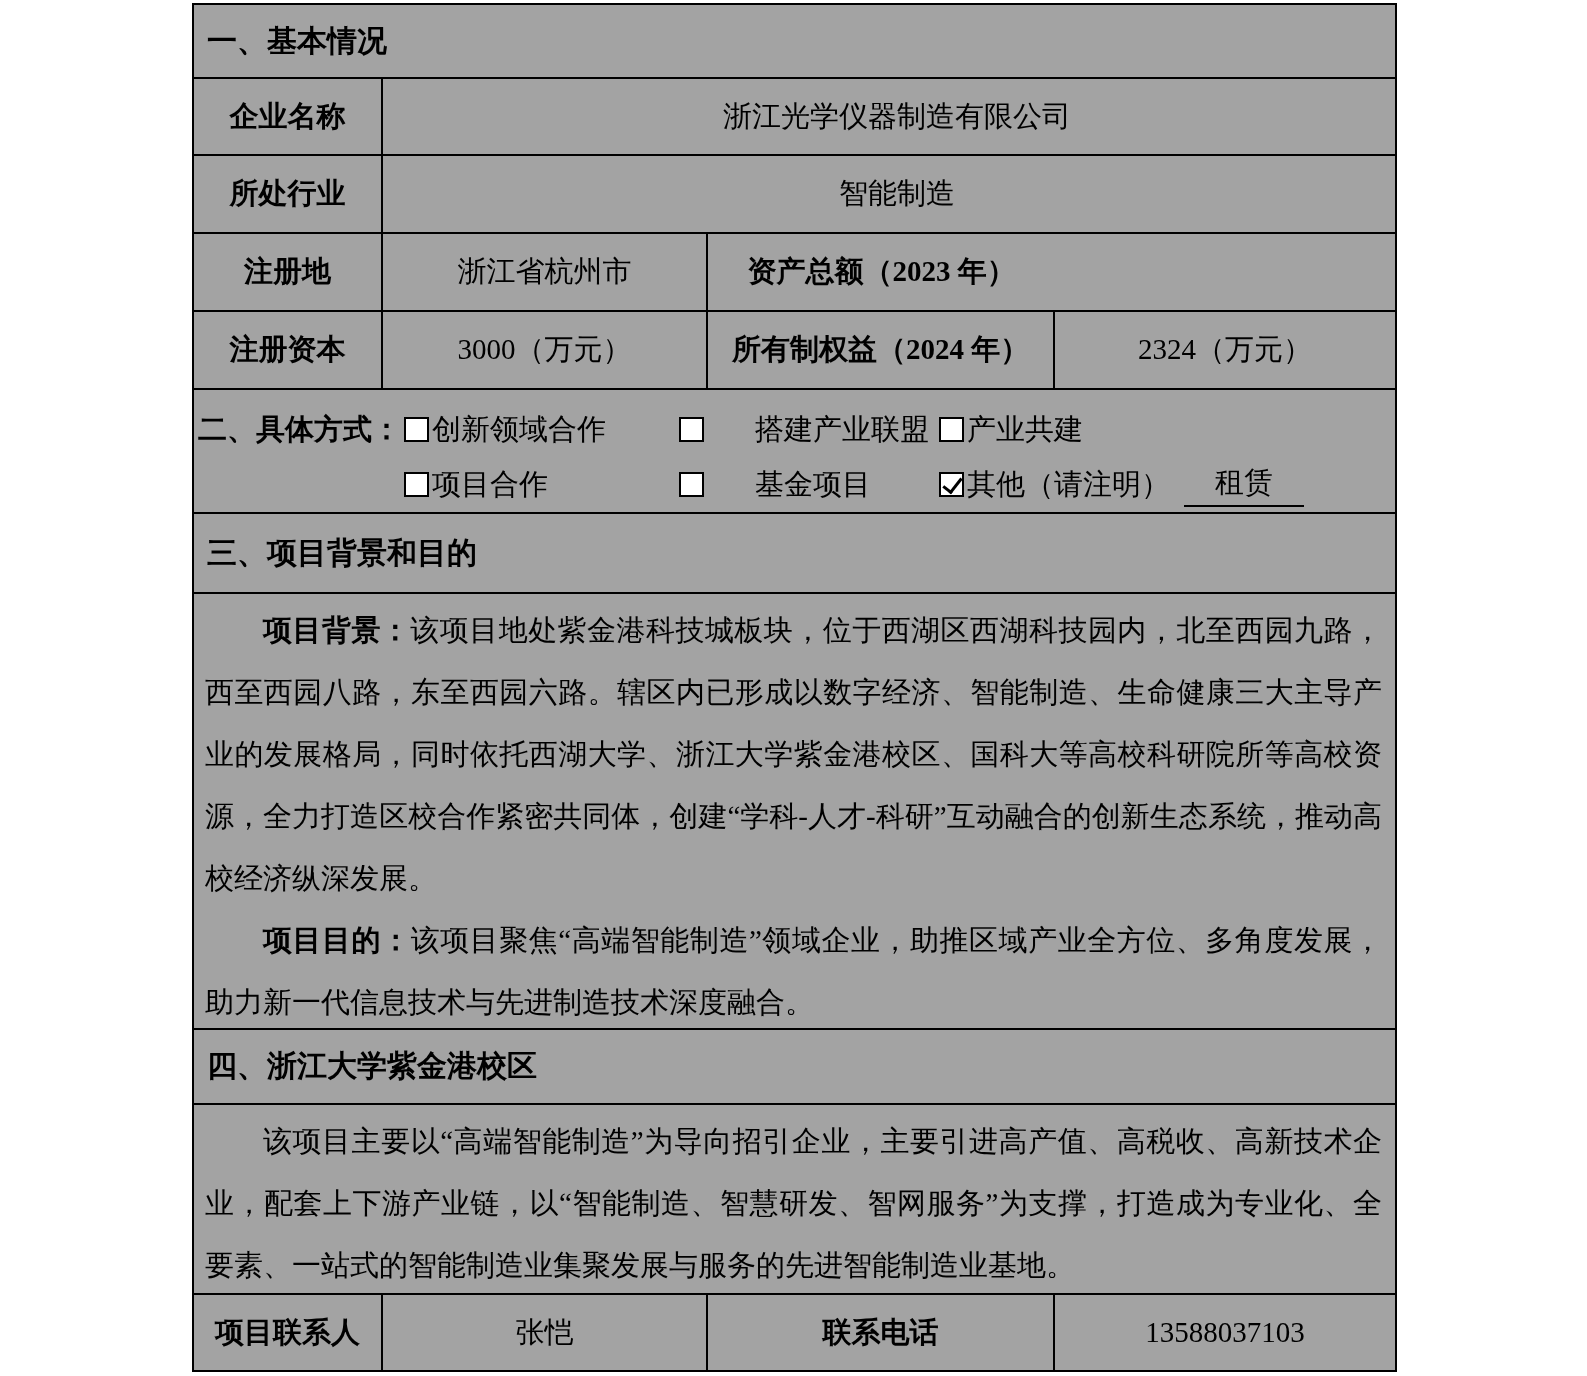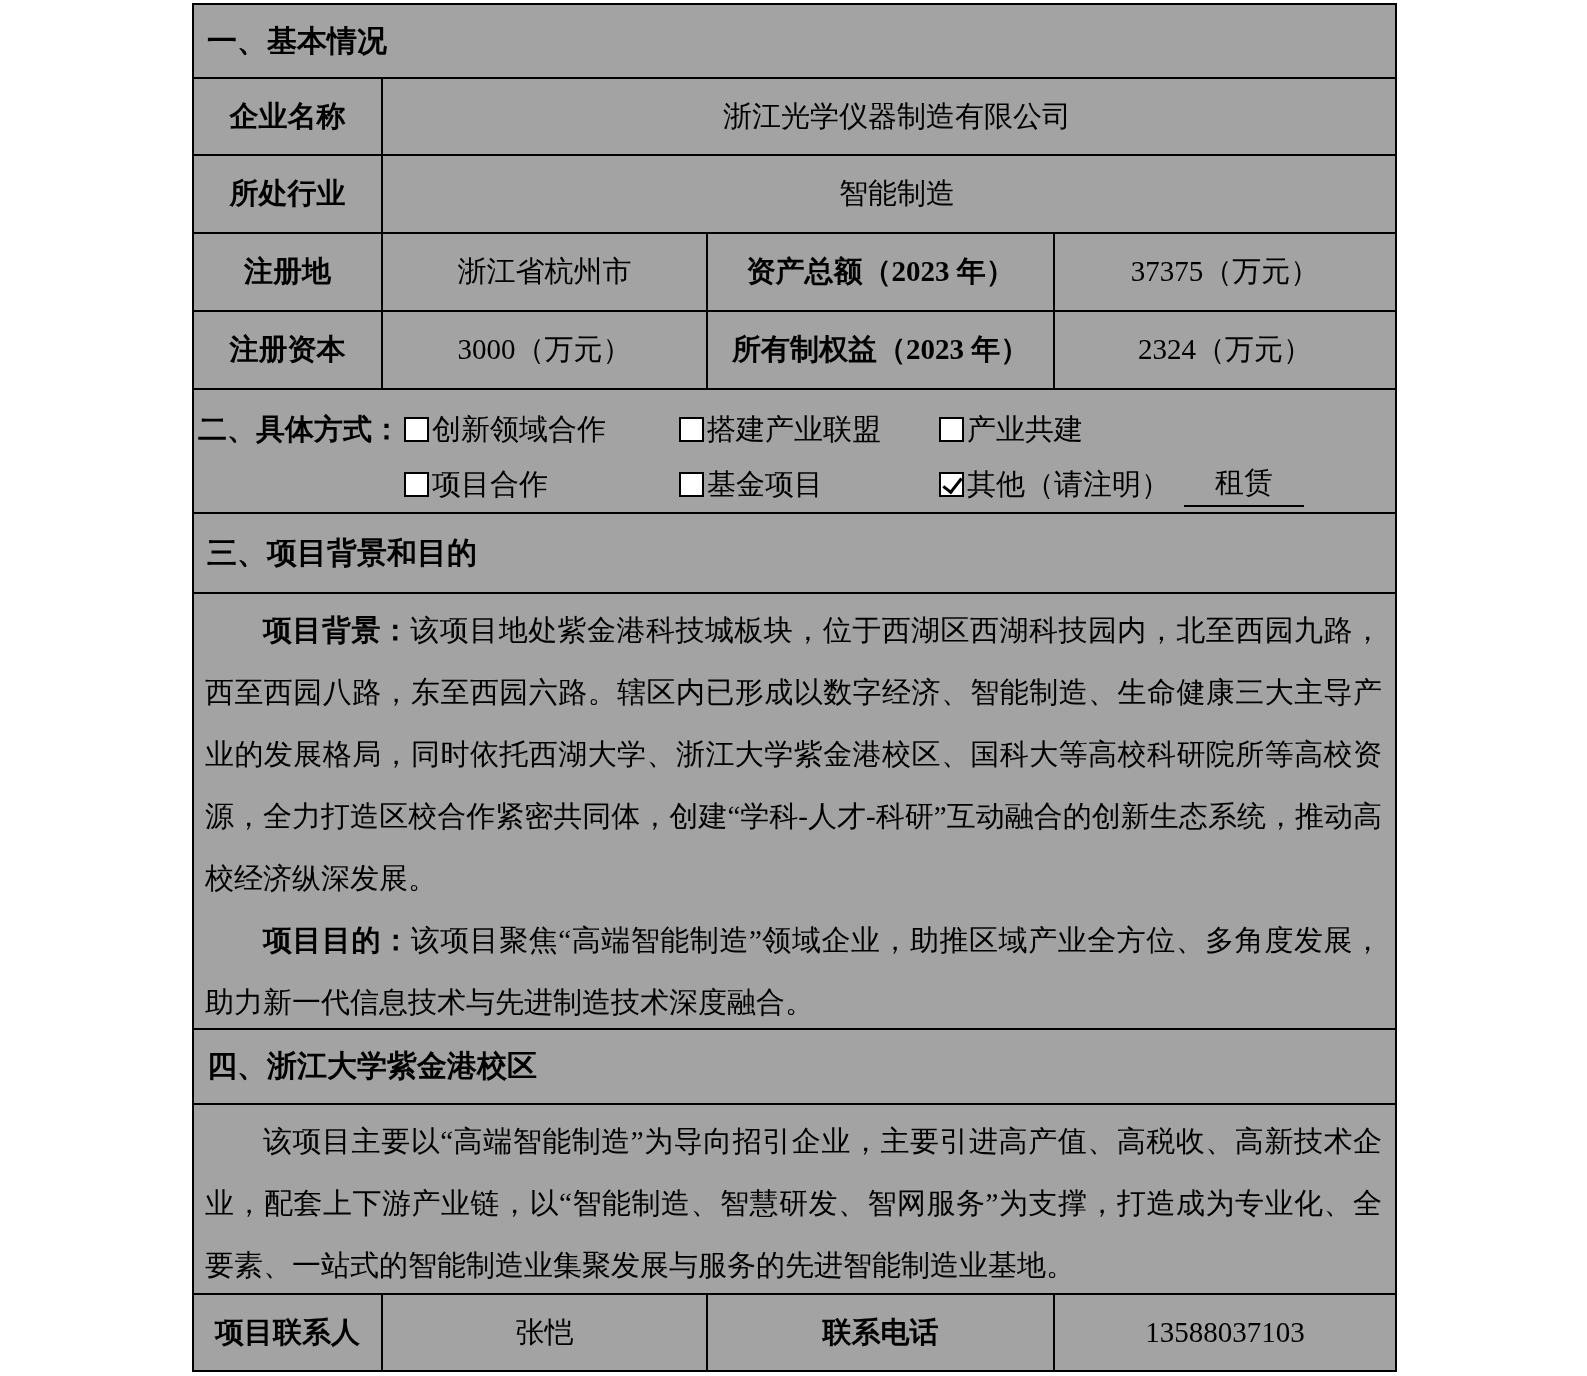--- a/index.html
+++ b/index.html
@@ -33,21 +33,21 @@
     font-family:"Liberation Serif","DejaVu Serif",serif;
   }
   .fvalue{font-size:29px;font-family:"Liberation Serif","DejaVu Serif",serif;}
   
   .method-cell{padding:12px 0 0 4px;box-sizing:border-box;font-family:"Liberation Sans","DejaVu Sans",sans-serif;font-size:29px;}
   .method-line{display:flex;align-items:center;height:55px;}
   .method-lead{font-weight:bold;width:206px;flex:0 0 206px;}
   .method-spacer{width:206px;flex:0 0 206px;}
   .opt{display:flex;align-items:center;}
   .opt-a{width:275px;flex:0 0 275px;}
-  .opt-b{width:260px;flex:0 0 260px;}
+  .opt-b{width:260px;flex:0 0 260px;gap:48px;}
   .opt-c{flex:1 1 auto;}
   .cb{
     display:inline-block;width:25px;height:25px;flex:0 0 25px;
     border:2px solid #000;box-sizing:border-box;margin-right:3px;position:relative;background:#fff;
   }
   .cb.checked::after{
     content:"";position:absolute;left:6px;top:0px;width:8px;height:16px;
     border-right:3px solid #000;border-bottom:3px solid #000;transform:rotate(38deg);
   }
   .fill-line{
@@ -83,27 +83,26 @@
 
   <div class="row" style="height:78px;">
     <div class="cell c1 flabel">所处行业</div>
     <div class="cell span-rest fvalue">智能制造</div>
   </div>
 
   <div class="row" style="height:78px;">
     <div class="cell c1 flabel">注册地</div>
     <div class="cell c2 fvalue">浙江省杭州市</div>
     <div class="cell c3 flabel">资产总额（2023 年）</div>
-    <div class="cell c4 fvalue">37375（万元）</div>
   </div>
 
   <div class="row" style="height:78px;">
     <div class="cell c1 flabel">注册资本</div>
     <div class="cell c2 fvalue">3000（万元）</div>
-    <div class="cell c3 flabel">所有制权益（2023 年）</div>
+    <div class="cell c3 flabel">所有制权益（2024 年）</div>
     <div class="cell c4 fvalue">2324（万元）</div>
   </div>
 
   <div class="section-row method-cell" style="height:124px;">
     <div class="method-line">
       <span class="method-lead">二、具体方式：</span>
       <span class="opt opt-a">
         <span class="cb"></span>
         <span>创新领域合作</span>
       </span>

